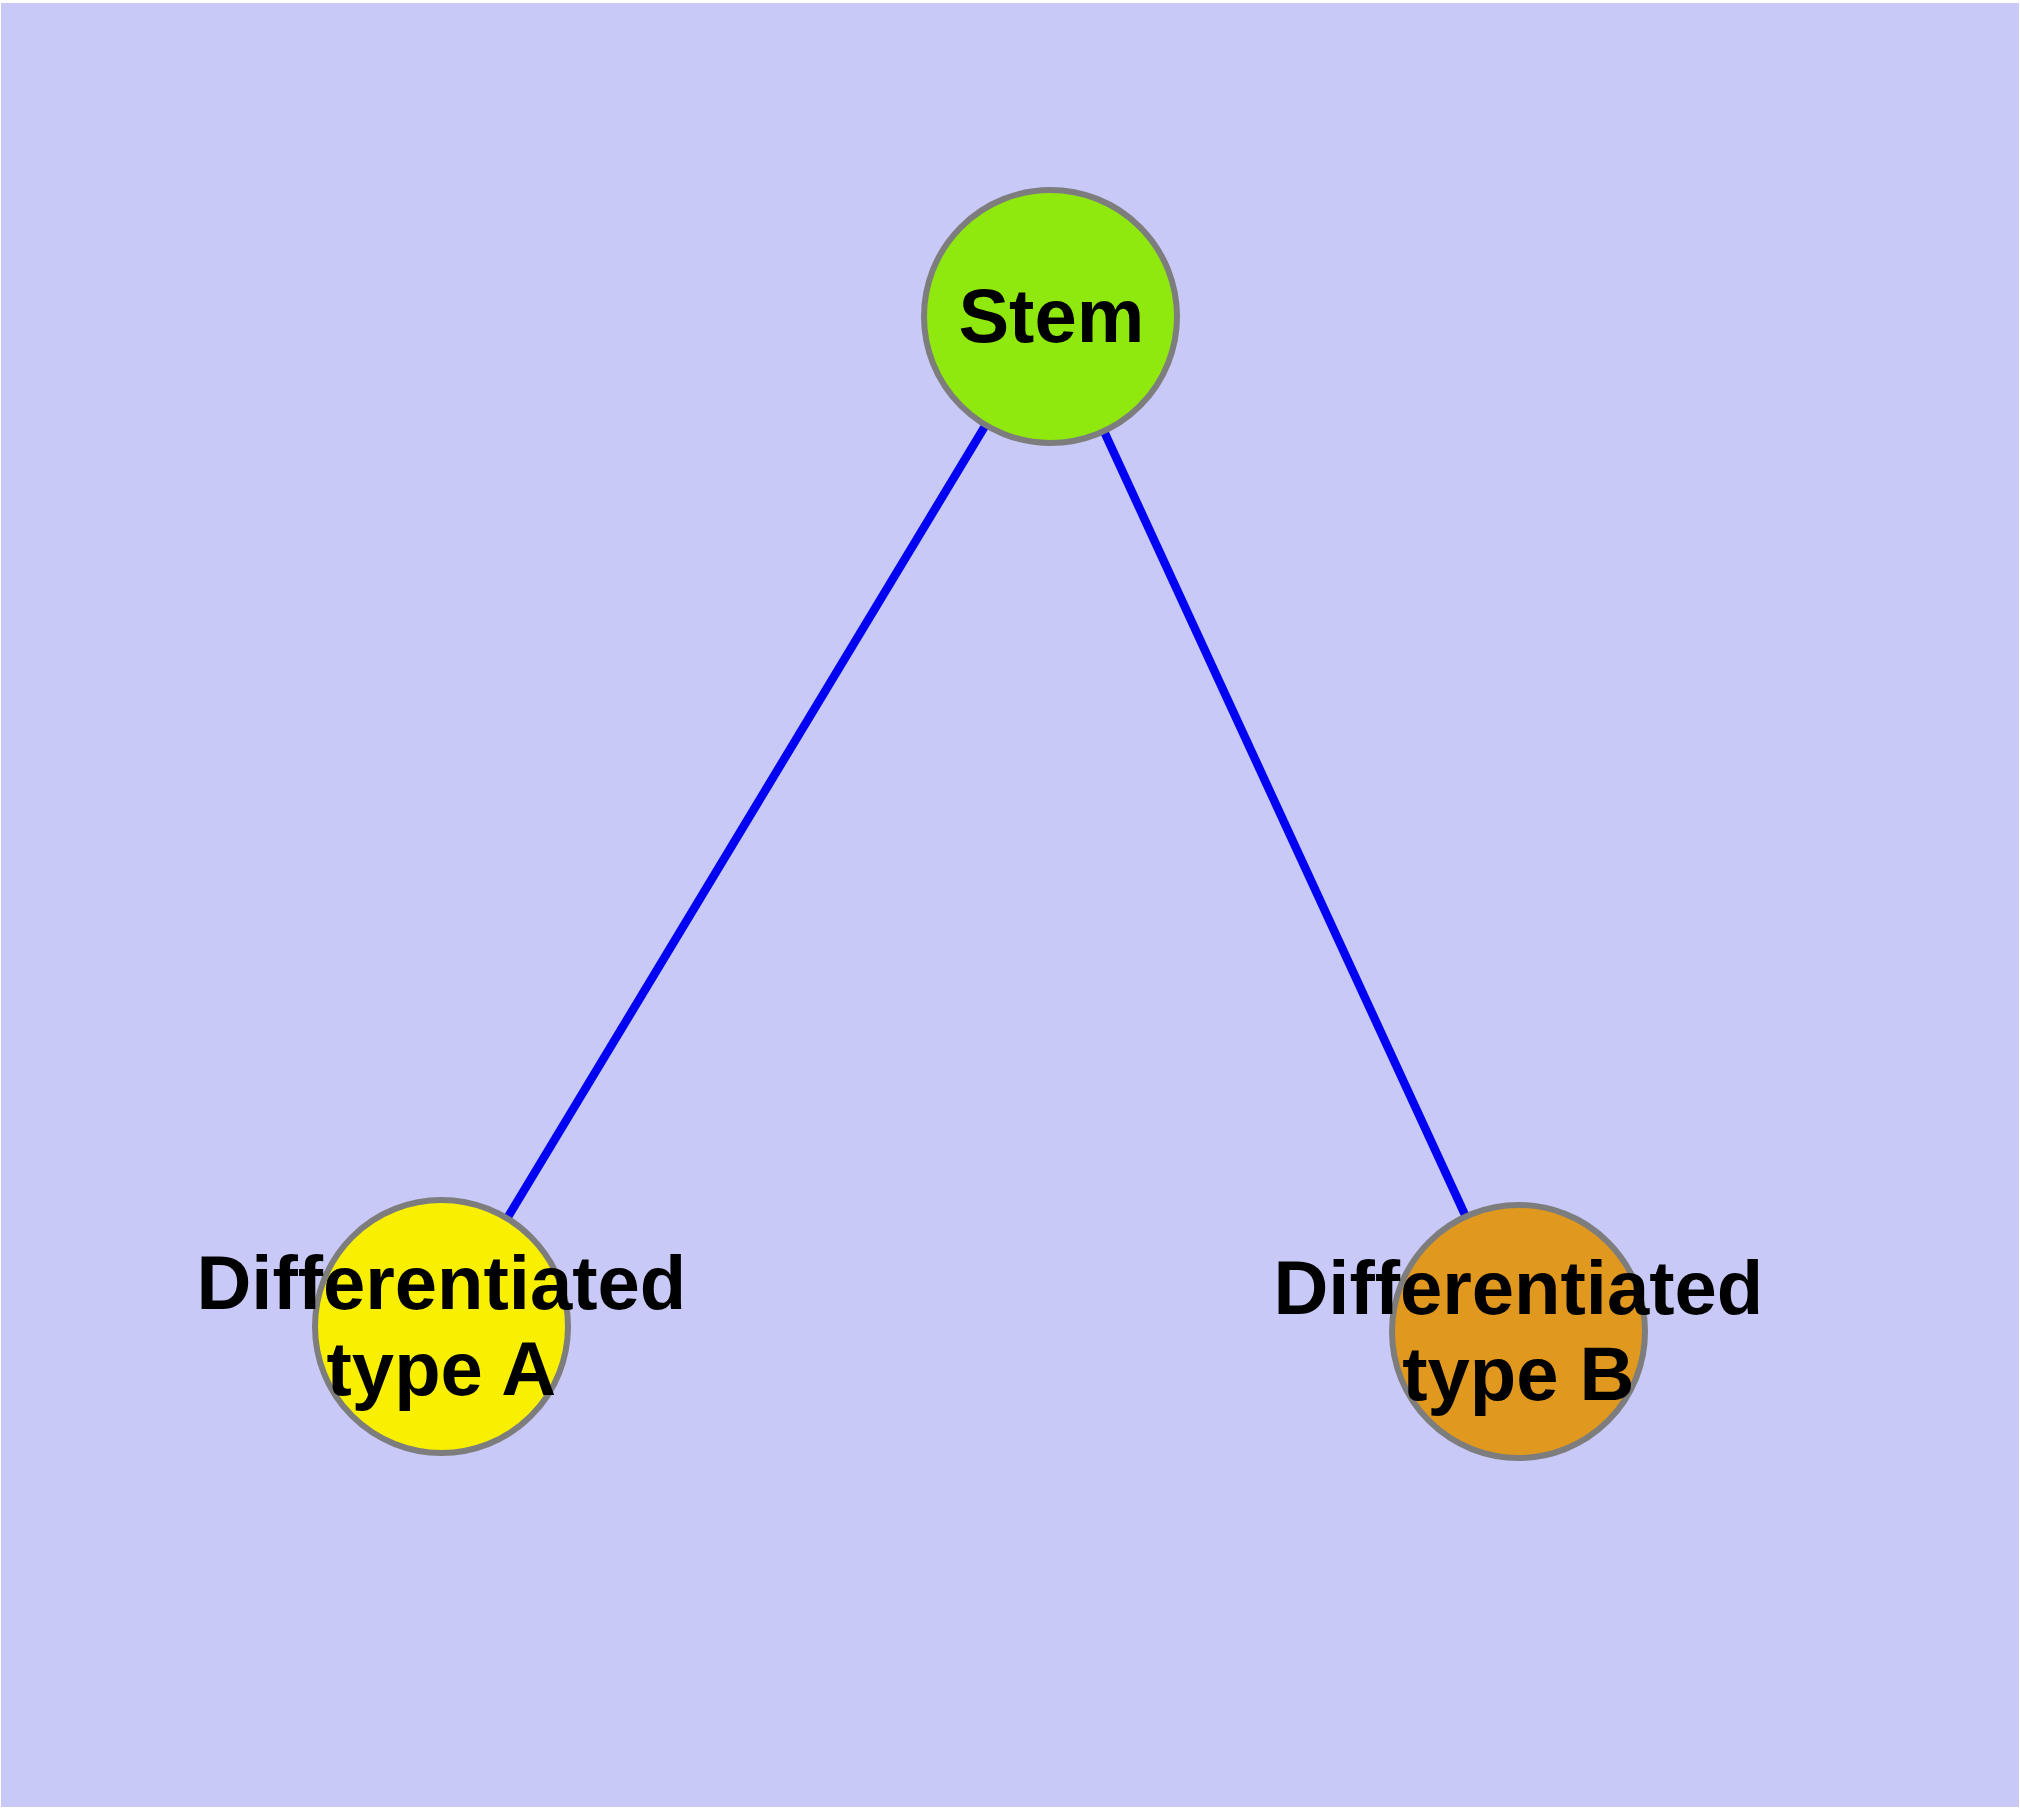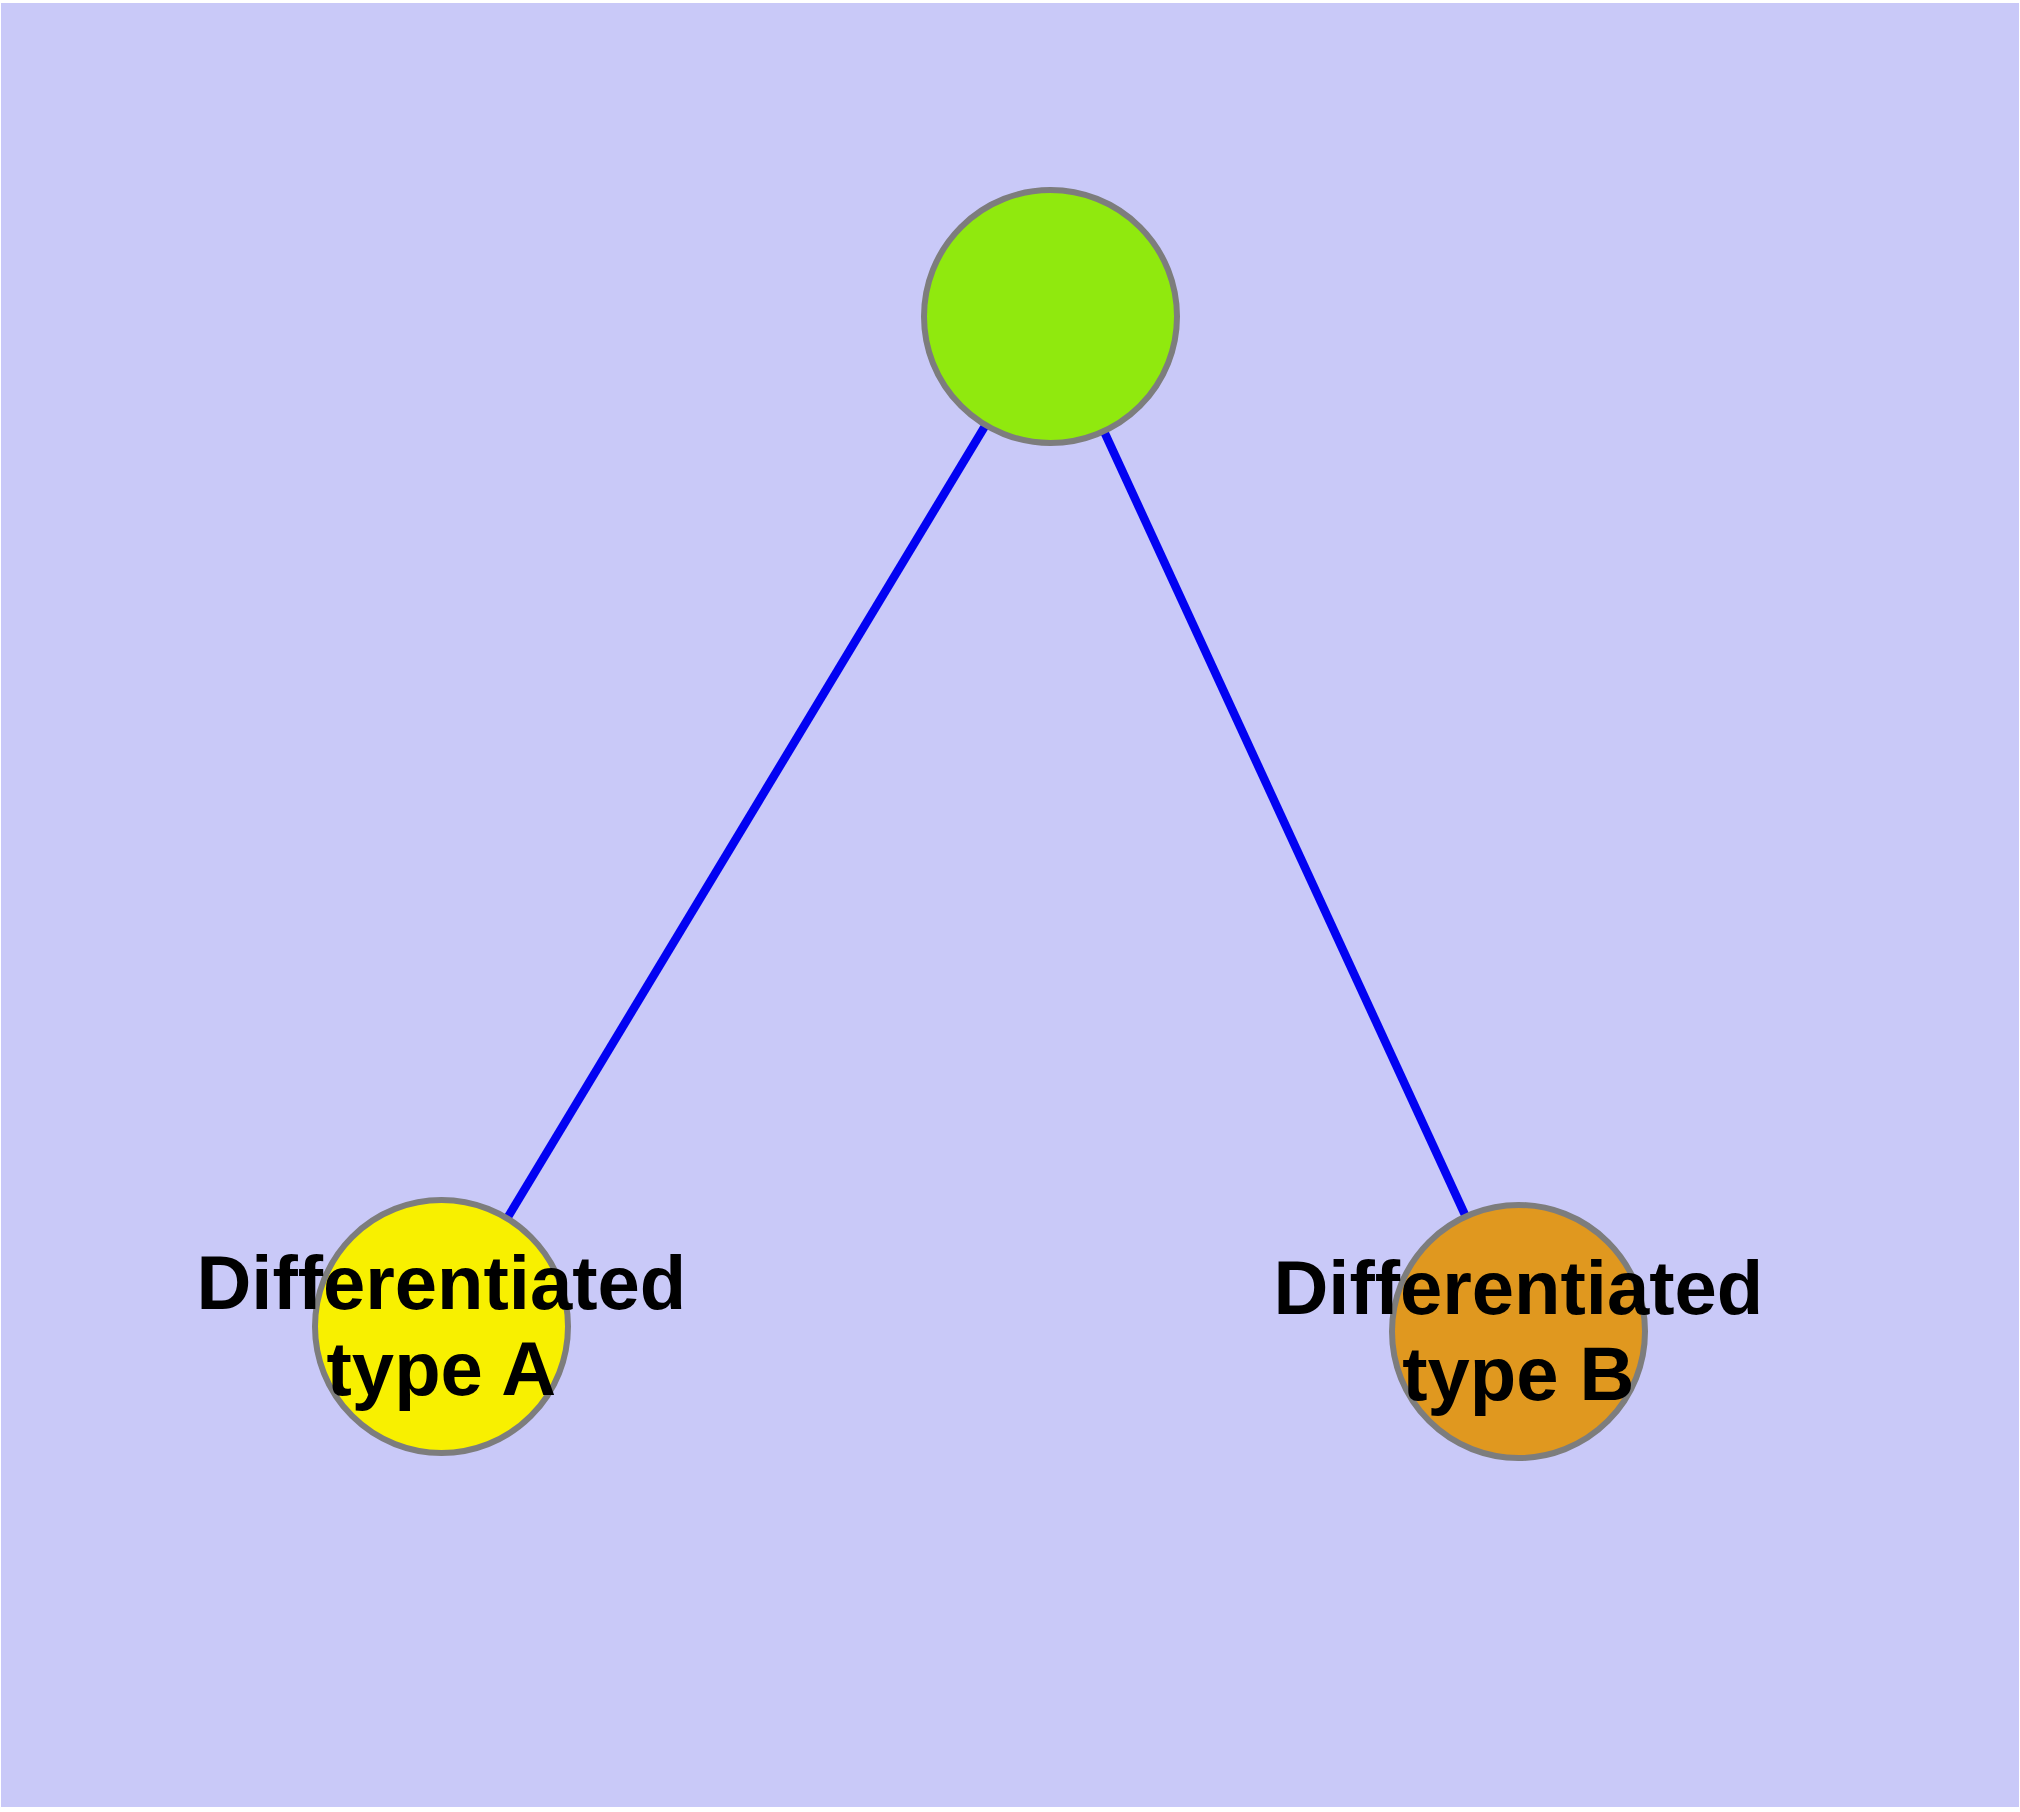--- a/index.html
+++ b/index.html
@@ -70,20 +70,23 @@
       <line x1="1239" y1="370" x2="520" y2="1562" stroke-width="10" stroke="#0202f2"></line>
       <line x1="1239" y1="370" x2="1791" y2="1568" stroke-width="10" stroke="#0202f2"></line>
     </svg>
 
     <div class="node node-stem" style="background-color: rgb(144, 233, 14); border-color: rgb(125, 125, 125);"></div>
 
     <div class="node node-type-a" style="background-color: rgb(248, 240, 0); border-color: rgb(125, 125, 125);"></div>
 
     <div class="node node-type-b" style="background-color: rgb(224, 152, 31); border-color: rgb(125, 125, 125);"></div>
 
+    <div class="node-label label-stem">
+      <span>Stem</span>
+    </div>
 
     <div class="node-label label-type-a">
       <div>Differentiated</div>
       <div>type A</div>
     </div>
 
     <div class="node-label label-type-b">
       <div>Differentiated</div>
       <div>type B</div>
     </div>

